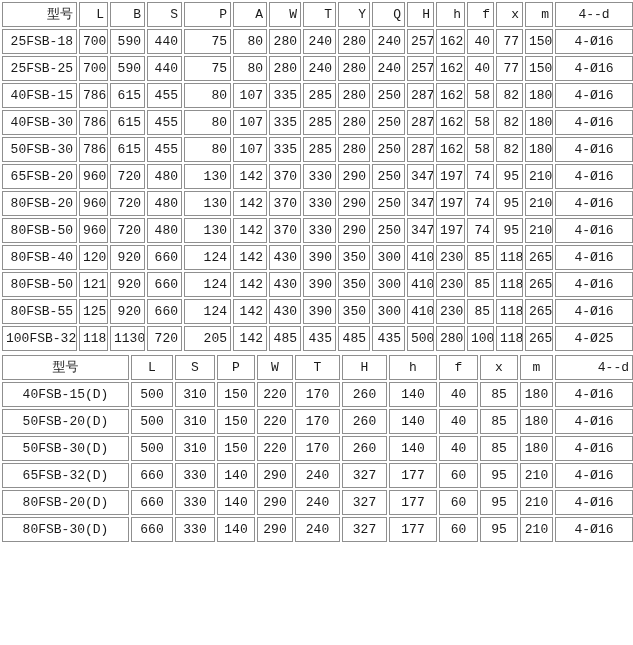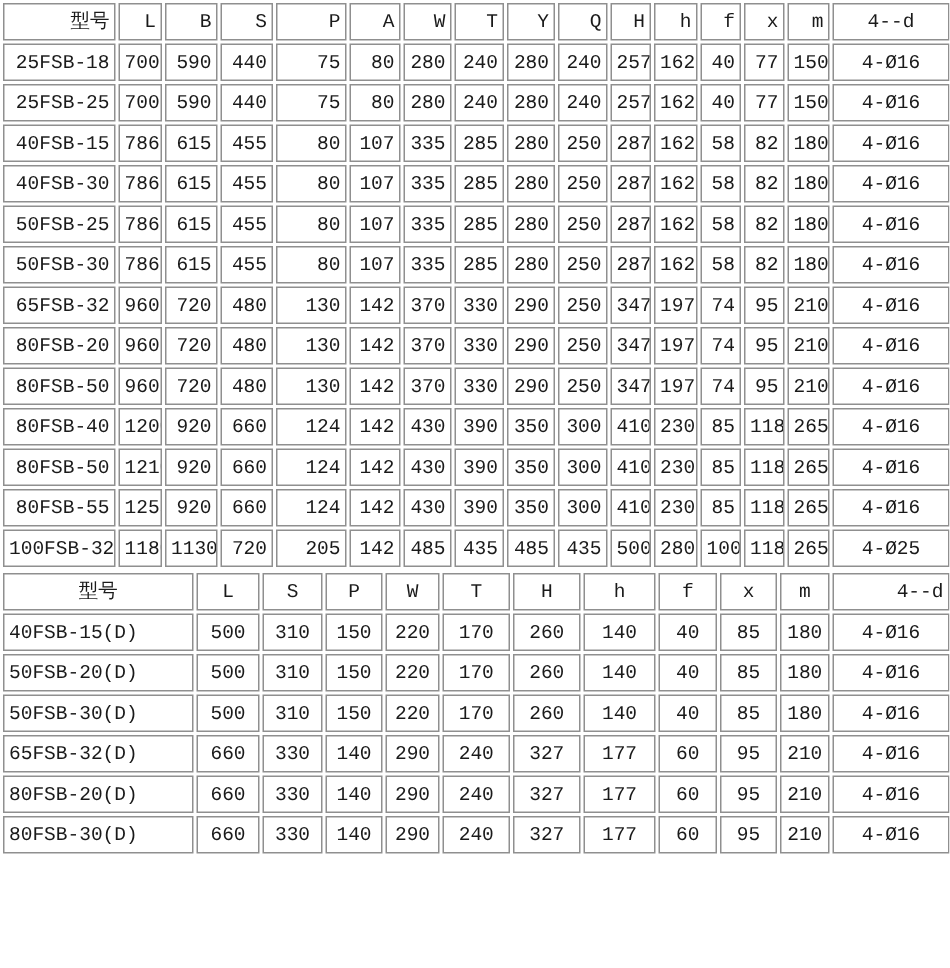--- a/index.html
+++ b/index.html
@@ -31,21 +31,21 @@
     overflow: hidden;
     line-height: 23px;
   }
   
   table.t1 th, table.t1 td { text-align: right; }
   table.t1 th:last-child, table.t1 td:last-child { text-align: center; }
   
   table.t2 th { text-align: center; }
   table.t2 th:last-child { text-align: right; }
   table.t2 td { text-align: center; }
-  table.t2 td:first-child { text-align: left; }
+  table.t2 td:first-child { text-align: center; }
 </style>
 </head>
 <body>
 
 <div id="page">
 
   <table class="spec t1">
     <colgroup>
       <col style="width:75px">
         <col style="width:29px">
@@ -151,57 +151,39 @@
           <td>280</td>
           <td>250</td>
           <td>287</td>
           <td>162</td>
           <td>58</td>
           <td>82</td>
           <td>180</td>
           <td>4-Ø16</td>
         </tr>
         <tr>
-          <td>50FSB-25</td>
-          <td>786</td>
-          <td>615</td>
-          <td>455</td>
-          <td>80</td>
-          <td>107</td>
-          <td>335</td>
-          <td>285</td>
-          <td>280</td>
-          <td>250</td>
-          <td>287</td>
-          <td>162</td>
-          <td>58</td>
-          <td>82</td>
-          <td>180</td>
-          <td>4-Ø16</td>
-        </tr>
-        <tr>
           <td>50FSB-30</td>
           <td>786</td>
           <td>615</td>
           <td>455</td>
           <td>80</td>
           <td>107</td>
           <td>335</td>
           <td>285</td>
           <td>280</td>
           <td>250</td>
           <td>287</td>
           <td>162</td>
           <td>58</td>
           <td>82</td>
           <td>180</td>
           <td>4-Ø16</td>
         </tr>
         <tr>
-          <td>65FSB-32</td>
+          <td>65FSB-20</td>
           <td>960</td>
           <td>720</td>
           <td>480</td>
           <td>130</td>
           <td>142</td>
           <td>370</td>
           <td>330</td>
           <td>290</td>
           <td>250</td>
           <td>347</td>

